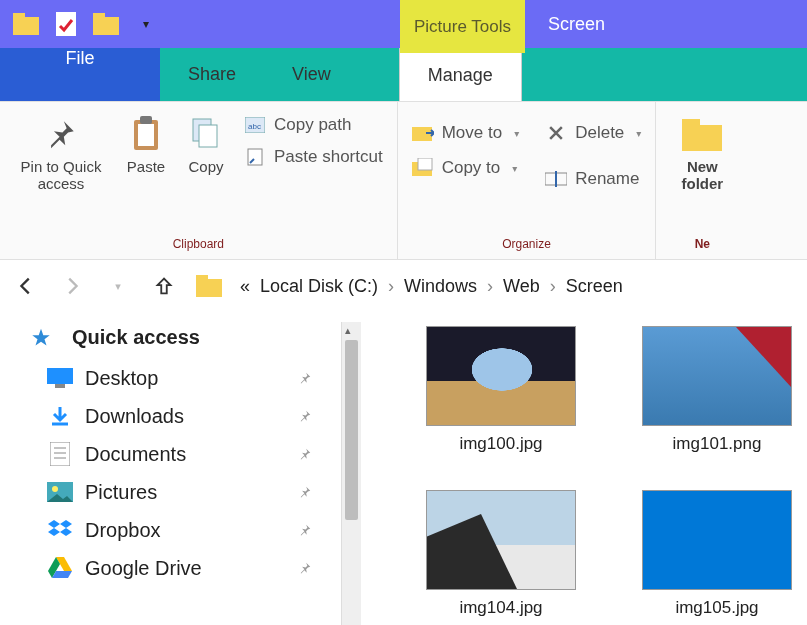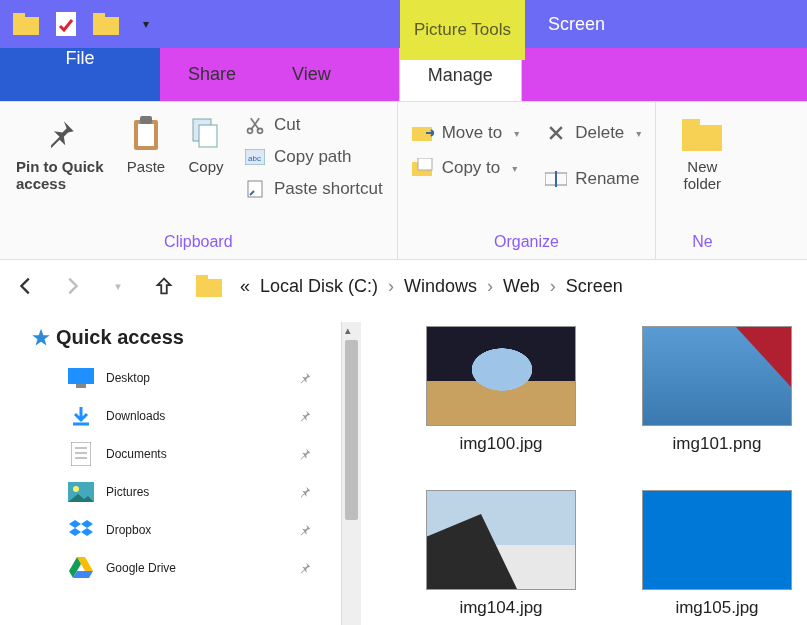--- a/index.html
+++ b/index.html
@@ -2,35 +2,35 @@
 <html><head>
 <meta charset="utf-8">
 <style>
 * { box-sizing: border-box; margin: 0; padding: 0; font-family: "Segoe UI", Arial, sans-serif; }
 body { width: 807px; height: 625px; overflow: hidden; background: #fff; }
 
 
 .titlebar { height: 48px; background: #6b6bf5; display: flex; align-items: center; position: relative; }
 .titlebar .ql { display: flex; align-items: center; gap: 12px; padding-left: 12px; }
 .titlebar .ql-icon { width: 28px; height: 28px; display: flex; align-items: center; justify-content: center; }
-.titlebar .context-tab { position: absolute; left: 400px; top: 0; height: 60px; background: #e6e640; color: #5a5a2e; padding: 0 14px; display: flex; align-items: center; font-size: 17px; }
+.titlebar .context-tab { position: absolute; left: 400px; top: 0; height: 53px; background: #e6e640; color: #5a5a2e; padding: 0 14px; display: flex; align-items: center; font-size: 17px; }
 .titlebar .window-title { position: absolute; left: 548px; top: 0; height: 48px; display: flex; align-items: center; color: #fff; font-size: 18px; }
 
 
-.tabs { height: 54px; display: flex; background: #d946ef; border-bottom: 1px solid #e0e0e0; }
+.tabs { height: 54px; display: flex; background: #14b8a6; border-bottom: 1px solid #e0e0e0; }
 .tab { padding: 0 28px; display: flex; align-items: center; font-size: 18px; color: #333; cursor: pointer; }
 .tab.file { background: #2a5dd4; color: #fff; padding: 0 30px; }
 .tab.active { border-bottom: 2px solid #fff; }
 .tab.manage { border: 1px solid #ccc; border-bottom: none; background: #fff; margin-left: 40px; }
 
 
 .ribbon { height: 158px; background: #fafafa; display: flex; border-bottom: 1px solid #e0e0e0; }
 .group { border-right: 1px solid #e0e0e0; padding: 8px 10px 4px 10px; display: flex; flex-direction: column; }
 .group-body { flex: 1; display: flex; align-items: flex-start; gap: 8px; }
-.group-label { text-align: center; color: #8b5cf6; font-size: 16px; padding: 4px 0; }
+.group-label { text-align: center; color: #7f1d1d; font-size: 12px; padding: 4px 0; }
 .big-btn { display: flex; flex-direction: column; align-items: center; gap: 4px; color: #444; font-size: 15px; cursor: pointer; padding: 4px 6px; }
 .big-btn .icon { width: 40px; height: 40px; display: flex; align-items: center; justify-content: center; }
 .small-stack { display: flex; flex-direction: column; gap: 6px; padding-top: 2px; }
 .small-btn { display: flex; align-items: center; gap: 8px; color: #555; font-size: 17px; cursor: pointer; padding: 2px 4px; }
 .small-btn .icon { width: 22px; height: 22px; display: flex; align-items: center; justify-content: center; }
 .dropdown-arrow { font-size: 10px; color: #888; margin-left: 4px; }
 
 
 .navrow { height: 52px; display: flex; align-items: center; padding: 0 12px; gap: 18px; }
 .nav-btn { color: #666; cursor: pointer; display: flex; align-items: center; justify-content: center; width: 28px; }
@@ -40,22 +40,22 @@
 .crumb { cursor: pointer; }
 .chev { color: #888; }
 
 
 .body { display: flex; height: calc(625px - 48px - 42px - 158px - 52px); }
 .nav-pane { width: 365px; padding: 10px 4px 0 30px; display: flex; }
 .nav-inner { flex: 1; }
 .scroll-track { width: 20px; background: #efefef; position: relative; border-left: 1px solid #ddd; }
 .scroll-up { position: absolute; top: 2px; left: 3px; color: #666; font-size: 11px; }
 .scroll-thumb { position: absolute; top: 18px; left: 3px; width: 13px; height: 180px; background: #bdbdbd; border-radius: 2px; }
-.qa-head { display: flex; align-items: center; gap: 4px; font-size: 20px; font-weight: 600; color: #222; padding: 4px 0 10px 0; }
-.nav-item { display: flex; align-items: center; gap: 12px; font-size: 12px; color: #222; padding: 6px 17px; margin-left: 21px; }
+.qa-head { display: flex; align-items: center; gap: 20px; font-size: 20px; font-weight: 600; color: #222; padding: 4px 0 10px 0; }
+.nav-item { display: flex; align-items: center; gap: 12px; font-size: 20px; color: #222; padding: 6px 17px; }
 .nav-item .pin { margin-left: auto; color: #9a9a9a; margin-right: 12px; }
 .nav-item .nicon { width: 26px; height: 26px; display: flex; align-items: center; justify-content: center; }
 
 .content { flex: 1; padding: 14px 0 0 56px; display: flex; flex-wrap: wrap; gap: 36px 56px; align-content: flex-start; }
 .file { width: 160px; display: flex; flex-direction: column; align-items: center; cursor: pointer; }
 .thumb { width: 150px; height: 100px; background: #0078d7; border: 1px solid #999; }
 .fname { margin-top: 8px; font-size: 17px; color: #222; }
 
 
 svg { display: block; }
@@ -99,21 +99,21 @@
 <div class="ribbon">
 
   <div class="group">
     <div class="group-body">
       <div class="big-btn">
         <span class="icon">
           <svg width="34" height="34" viewBox="0 0 24 24">
               <path d="M14 3 l7 7 -4 1 -3 3 1 6 -4 -4 -6 6 0 -2 6 -6 -4 -4 6 1 3 -3z" fill="#555"></path>
             </svg>
         </span>
-        <span style="max-width:90px;font-weight:bold;">Pin to Quick access</span>
+        <span style="text-align:center;max-width:90px;">Pin to Quick access</span>
       </div>
       <div class="big-btn">
         <span class="icon">
           <svg width="30" height="36">
               <rect x="3" y="4" width="24" height="30" fill="#c8915a" rx="2"></rect>
               <rect x="7" y="8" width="16" height="22" fill="#fff"></rect>
               <rect x="9" y="0" width="12" height="8" fill="#777" rx="2"></rect>
             </svg>
         </span>
         <span>Paste</span>
@@ -123,30 +123,20 @@
           <svg width="34" height="34">
               <rect x="4" y="2" width="18" height="22" fill="#dce8f6" stroke="#7aa"></rect>
               <rect x="10" y="8" width="18" height="22" fill="#fff" stroke="#7aa"></rect>
             </svg>
         </span>
         <span>Copy</span>
       </div>
       <div class="small-stack">
         <div class="small-btn">
           <span class="icon">
-            <svg width="20" height="20" viewBox="0 0 24 24">
-                <path d="M7 4 l10 14 M17 4 l-10 14" stroke="#777" stroke-width="2"></path>
-                <circle cx="6" cy="19" r="3" fill="none" stroke="#777" stroke-width="2"></circle>
-                <circle cx="18" cy="19" r="3" fill="none" stroke="#777" stroke-width="2"></circle>
-              </svg>
-          </span>
-          <span>Cut</span>
-        </div>
-        <div class="small-btn">
-          <span class="icon">
             <svg width="20" height="16">
                 <rect width="20" height="16" fill="#dce8f6" stroke="#7aa"></rect>
                 <text x="3" y="12" font-size="8" fill="#36a">abc</text>
               </svg>
           </span>
           <span>Copy path</span>
         </div>
         <div class="small-btn">
           <span class="icon">
             <svg width="18" height="20">
@@ -202,21 +192,21 @@
                 <line x1="11" y1="0" x2="11" y2="16" stroke="#36a" stroke-width="2"></line>
               </svg>
           </span>
           <span>Rename</span>
         </div>
       </div>
     </div>
     <div class="group-label">Organize</div>
   </div>
 
-  <div class="group" style="border-right:none;">
+  <div class="group" style="border-right:none;font-weight:bold;">
     <div class="group-body">
       <div class="big-btn">
         <span class="icon">
           <svg width="40" height="34">
               <rect x="0" y="8" width="40" height="26" fill="#f7d154"></rect>
               <rect x="0" y="2" width="18" height="10" fill="#f7d154"></rect>
             </svg>
         </span>
         <span style="text-align:center;max-width:60px;">New folder</span>
       </div>

